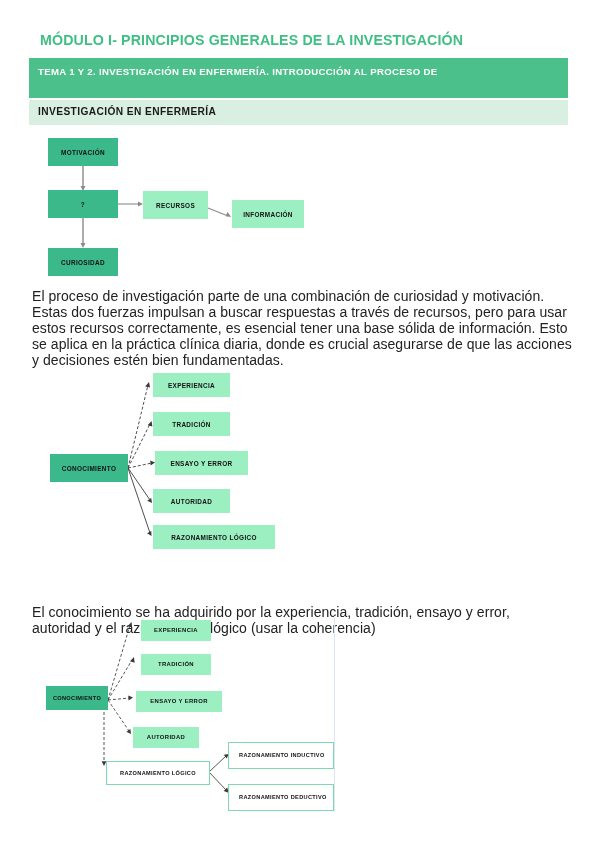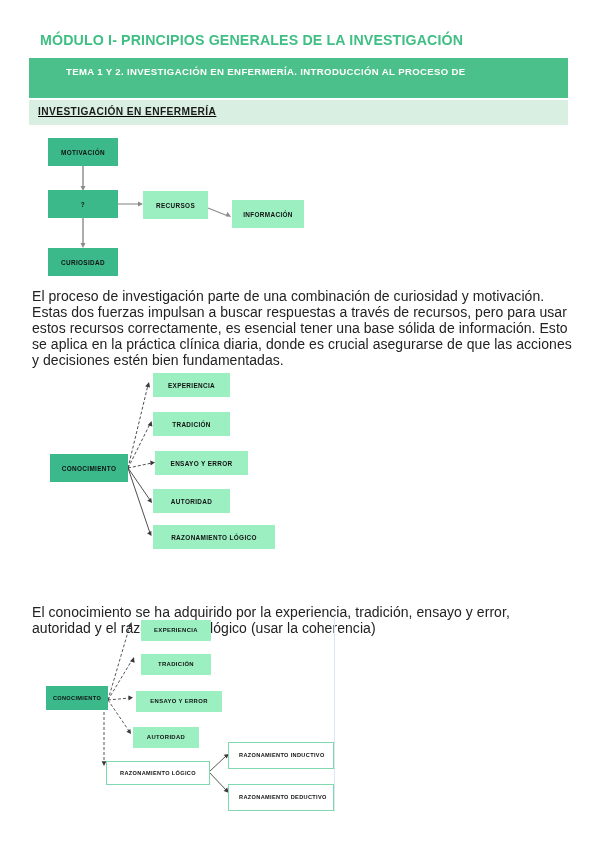--- a/index.html
+++ b/index.html
@@ -44,33 +44,31 @@
     background: #4CC08A;
     box-sizing: border-box;
     padding: 6px 9px 0 9px;
   }
   .tema-bar .line {
     font-size: 9.6px;
     font-weight: bold;
     color: #ffffff;
     letter-spacing: 0.35px;
     line-height: 15px;
-    margin-left: 28px;
   }
 
   .subsection-bar {
     position: absolute;
     left: 29px;
     top: 100px;
     width: 539px;
     height: 25px;
     background: #D9EFE2;
     box-sizing: border-box;
     padding: 6px 9px 0 9px;
-    text-decoration: underline;
   }
   .subsection-bar .label {
     font-size: 10.2px;
     font-weight: bold;
     color: #1a1a1a;
     letter-spacing: 0.4px;
   }
 
   
   .para {

